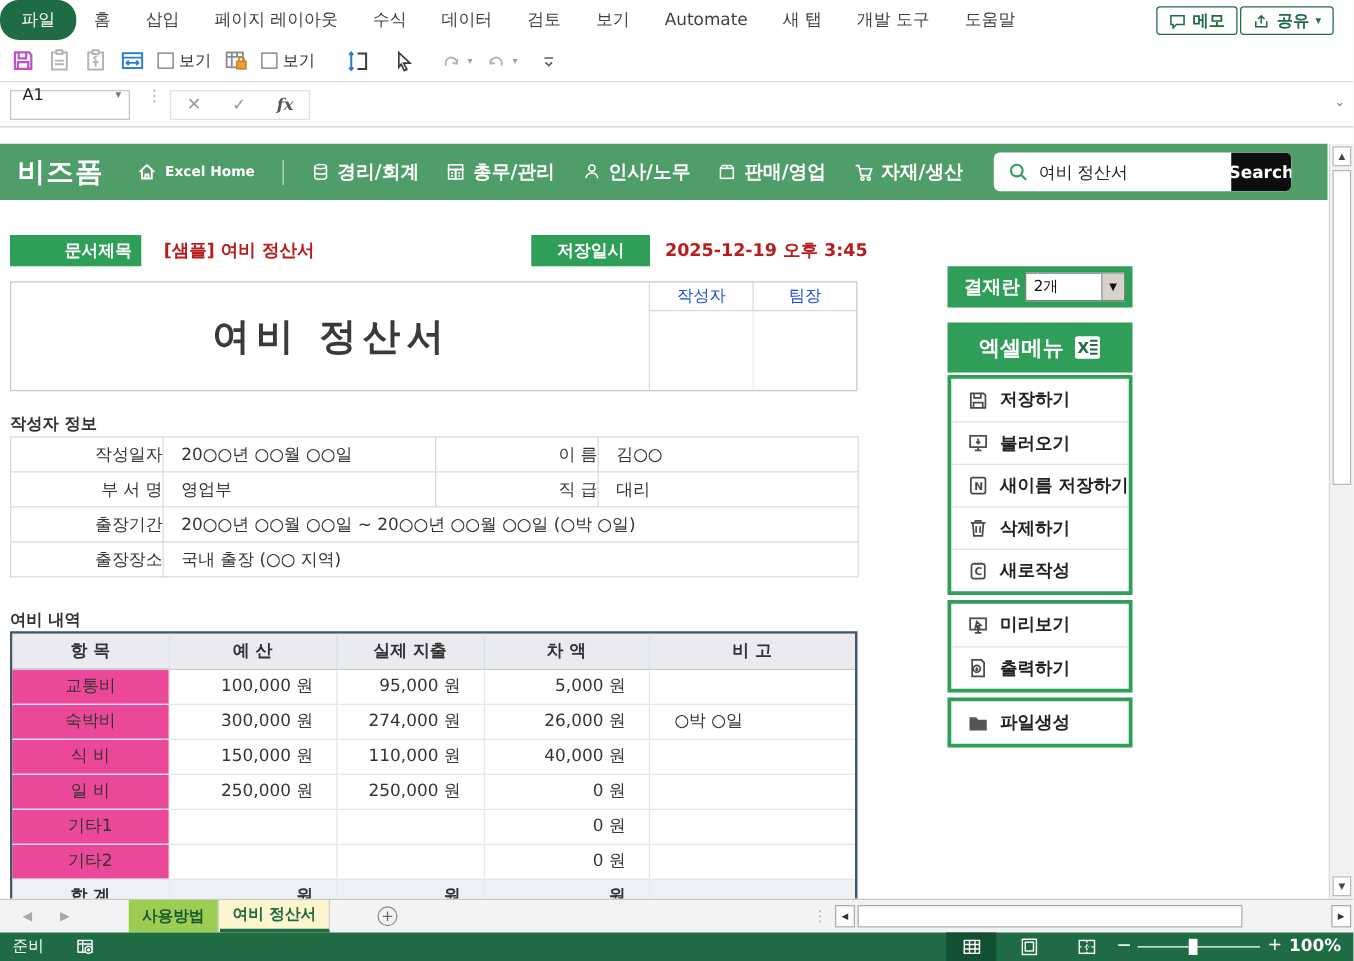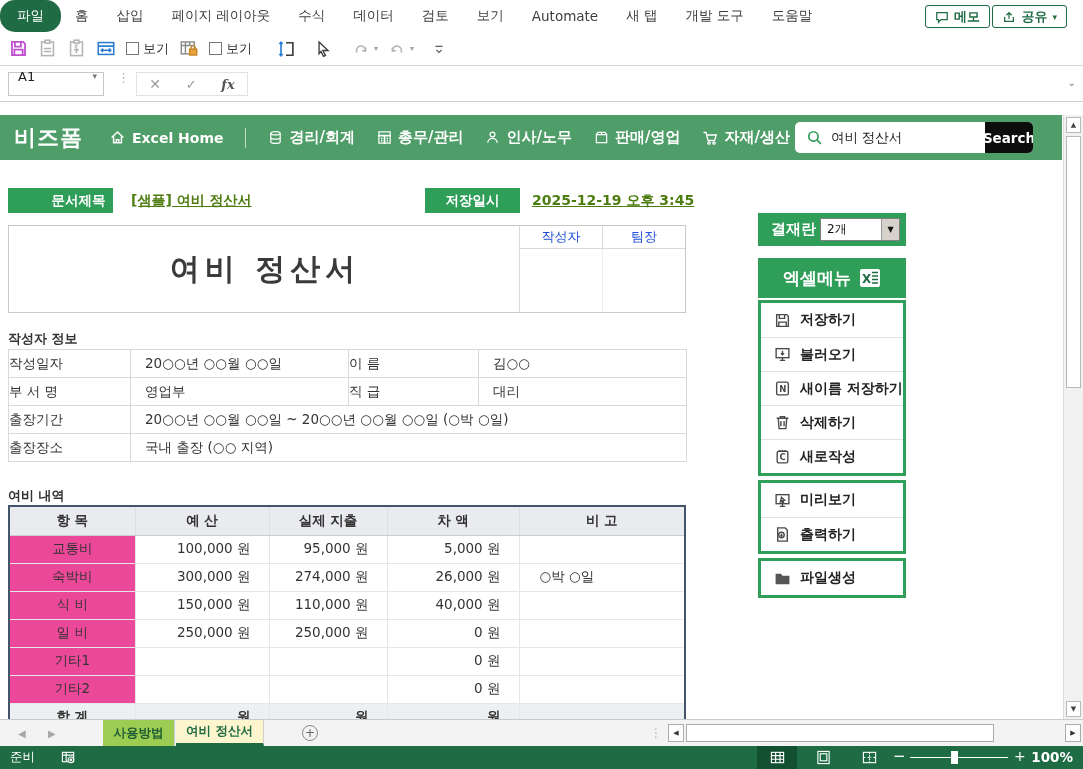--- a/index.html
+++ b/index.html
@@ -38,50 +38,50 @@
   .fx-group .fx { font-style:italic; font-family:"DejaVu Serif",serif; font-weight:bold; font-size:13px; color:#555; }
   .formula-input { position:absolute; left:253px; right:24px; top:5px; height:26px; border:none; outline:none; font-size:13px; }
   .fb-expand { position:absolute; right:7px; top:11px; font-size:10px; color:#777; }
 
   
   .site-nav { position:absolute; top:115px; left:0; width:1062px; height:45px; background:#4f9d68;
     display:flex; align-items:center; color:#fff; }
   .brand-logo { font-size:22px; font-weight:bold; margin:0 26px 0 14px; letter-spacing:1px; }
   .nav-item { display:flex; align-items:center; gap:6px; font-weight:bold; font-size:15px; margin-right:22px; white-space:nowrap; }
   .nav-divider { width:1px; height:20px; background:rgba(255,255,255,.65); margin-right:22px; }
-  .nav-item.home { font-size:14px; }
+  .nav-item.home { font-size:11px; }
   .search-wrap { position:absolute; left:795px; top:7px; width:238px; height:31px; background:#fff;
     border-radius:5px; display:flex; align-items:center; overflow:hidden; }
   .search-input { flex:1; border:none; outline:none; font-size:13.5px; color:#222; padding-left:8px; min-width:0; }
   .search-btn { width:48px; height:31px; background:#0d0d0d; color:#fff; font-weight:bold; font-size:13.5px;
     display:flex; align-items:center; justify-content:center; }
 
   
   .sheet-area { position:absolute; top:160px; left:0; width:1062px; height:559px; background:#fff; overflow:hidden; }
 
   .doc-badge { position:absolute; top:28px; height:25px; background:#2f9e58; color:#fff; font-weight:bold;
     font-size:13.5px; display:flex; align-items:center; justify-content:center; }
-  .doc-text { position:absolute; top:28px; height:25px; display:flex; align-items:center; font-weight:bold; font-size:14px; color:#4d7c0f;text-decoration:underline; }
+  .doc-text { position:absolute; top:28px; height:25px; display:flex; align-items:center; font-weight:bold; font-size:14px; color:#b91c1c; }
 
   .title-block { position:absolute; left:8px; top:65px; width:678px; height:88px; border:1px solid #c9c9c9; }
   .main-title { position:absolute; left:0; top:0; width:512px; height:100%; display:flex; align-items:center;
     justify-content:center; font-size:30px; font-weight:bold; color:#3a3a3a; letter-spacing:5px; }
   .sign-table { position:absolute; right:0; top:0; width:166px; height:100%; border-left:1px solid #d9d9d9; }
   .sign-head { display:flex; height:23px; border-bottom:1px solid #d9d9d9; }
   .sign-head div { flex:1; display:flex; align-items:center; justify-content:center; font-size:13px; color:#1d4ed8; }
   .sign-head div:first-child { border-right:1px solid #d9d9d9; }
   .sign-body { display:flex; height:63px; }
   .sign-body div { flex:1; }
   .sign-body div:first-child { border-right:1px solid #ededed; }
 
   .section-label { position:absolute; left:8px; font-size:13px; font-weight:bold; color:#333; }
 
   table.writer { position:absolute; left:8px; top:189px; width:678px; border-collapse:collapse; table-layout:fixed; }
   table.writer td { border:1px solid #d9d9d9; height:28px; font-size:13.5px; color:#333; }
-  table.writer td.lab { text-align:left; }
+  table.writer td.lab { text-align:right; }
   table.writer td.val { padding-left:14px; }
 
   .expense-wrap { position:absolute; left:8px; top:345px; width:678px; border:2px solid #44546a; background:#fff; }
   table.expense { width:100%; border-collapse:collapse; table-layout:fixed; }
   table.expense th { height:28px; background:#e9ebef; font-size:13.5px; color:#333; font-weight:bold;
     border-bottom:1px solid #c9cdd3; border-right:1px solid #dcdfe3; }
   table.expense td { height:28px; font-size:13.5px; color:#333; border-bottom:1px solid #e4e6e9; border-right:1px solid #e4e6e9; }
   table.expense th:last-child, table.expense td:last-child { border-right:none; }
   table.expense td.item { text-align:center; background:#ec4899; }
   table.expense td.money { text-align:right; padding-right:18px; }

